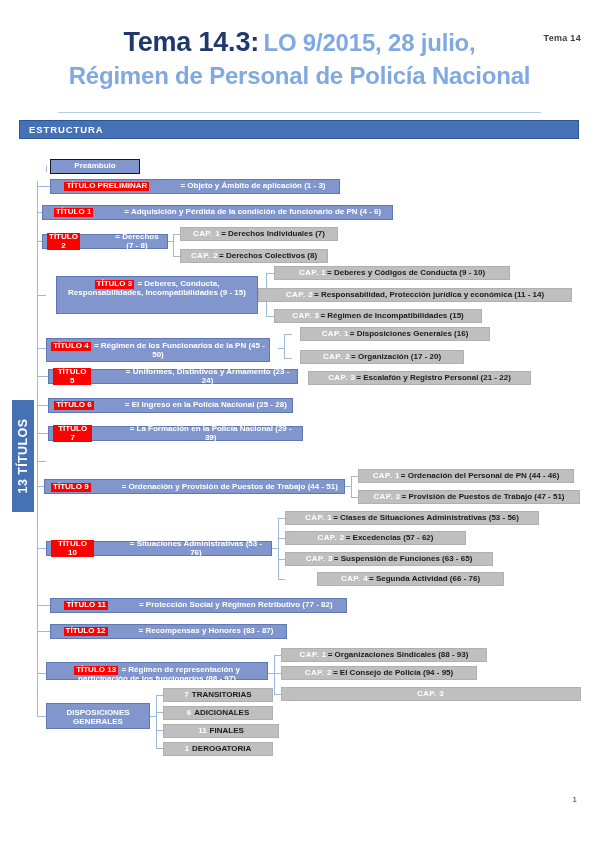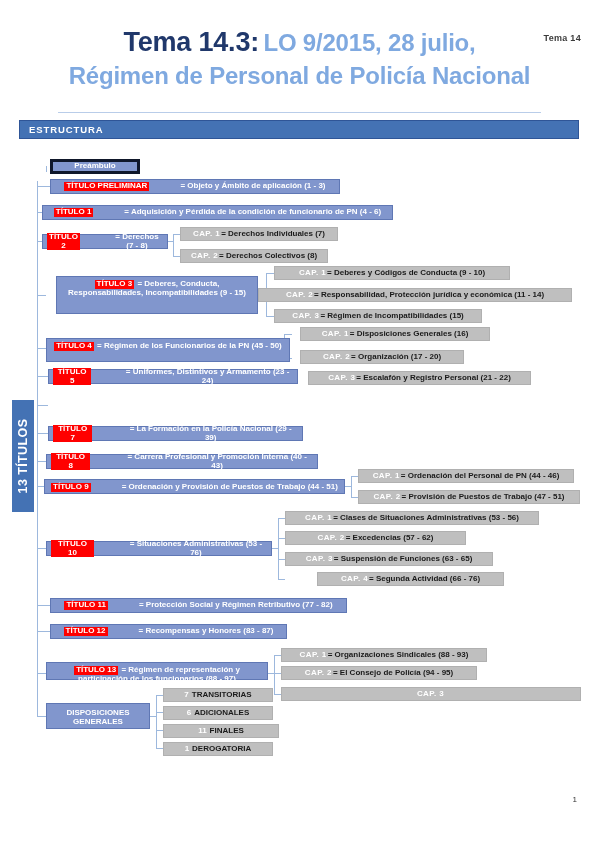--- a/index.html
+++ b/index.html
@@ -68,21 +68,21 @@
   }
   .bx-blue{
     background:#8196cd;border:1px solid #5f77b4;
     color:#ffffff;font-size:8px;font-weight:bold;gap:30px;
   }
   .bx-grey{
     background:#bfbfbf;border:1px solid #b0b0b0;
     color:#1a1a1a;font-size:8px;font-weight:bold;
   }
   .bx-blue-plain{
-    background:#8196cd;border:3px solid #0f172a;
+    background:#8196cd;border:1px solid #0f172a;
     color:#ffffff;font-size:8px;font-weight:bold;
   }
   .tag{
     background:#ff0000;color:#ffffff;
     padding:0 2px;margin-right:1px;
     font-weight:bold;font-size:8px;
     display:inline-block;
   }
   .cap{
     color:#ffffff;font-weight:bold;letter-spacing:.4px;
@@ -222,21 +222,21 @@
   </div>
   <div class="box bx-grey" style="left:258px;top:288px;width:314px;height:14px;">
     <span class="cap" style="color:#ffffff">CAP. 2</span>
     <span>= Responsabilidad, Protección jurídica y económica (11 - 14)</span>
   </div>
   <div class="box bx-grey" style="left:274px;top:309px;width:208px;height:14px;">
     <span class="cap" style="color:#ffffff">CAP. 3</span>
     <span>= Régimen de Incompatibilidades (15)</span>
   </div>
 
-  <div class="box bx-blue" style="left:46px;top:338px;width:244px;height:24px;display:block;padding-top:3px;">
+  <div class="box bx-blue" style="left:46px;top:338px;width:224px;height:24px;display:block;padding-top:3px;">
     <span class="tag">TÍTULO 4</span>
     <span>= Régimen de los Funcionarios de la PN (45 - 50)</span>
   </div>
   <div class="box bx-grey" style="left:300px;top:327px;width:190px;height:14px;">
     <span class="cap" style="color:#ffffff">CAP. 1</span>
     <span>= Disposiciones Generales (16)</span>
   </div>
   <div class="box bx-grey" style="left:300px;top:350px;width:164px;height:14px;">
     <span class="cap" style="color:#ffffff">CAP. 2</span>
     <span>= Organización (17 - 20)</span>
@@ -244,30 +244,30 @@
   <div class="box bx-grey" style="left:308px;top:371px;width:223px;height:14px;">
     <span class="cap" style="color:#ffffff">CAP. 3</span>
     <span>= Escalafón y Registro Personal (21 - 22)</span>
   </div>
 
   <div class="box bx-blue" style="left:48px;top:369px;width:250px;height:15px;">
     <span class="tag">TÍTULO 5</span>
     <span>= Uniformes, Distintivos y Armamento (23 - 24)</span>
   </div>
 
+  <div class="box bx-blue" style="left:48px;top:398px;width:245px;height:15px;">
+    <span class="tag">TÍTULO 6</span>
+    <span>= El Ingreso en la Policía Nacional (25 - 28)</span>
+  </div>
 
   <div class="box bx-blue" style="left:48px;top:426px;width:255px;height:15px;">
     <span class="tag">TÍTULO 7</span>
     <span>= La Formación en la Policía Nacional (29 - 39)</span>
   </div>
 
-  <div class="box bx-blue" style="left:46px;top:454px;width:272px;height:15px;">
-    <span class="tag">TÍTULO 8</span>
-    <span>= Carrera Profesional y Promoción Interna (40 - 43)</span>
-  </div>
 
   <div class="box bx-blue" style="left:44px;top:479px;width:301px;height:15px;align-items:flex-end;">
     <span class="tag">TÍTULO 9</span>
     <span>= Ordenación y Provisión de Puestos de Trabajo (44 - 51)</span>
   </div>
   <div class="box bx-grey" style="left:358px;top:469px;width:216px;height:14px;">
     <span class="cap" style="color:#ffffff">CAP. 1</span>
     <span>= Ordenación del Personal de PN (44 - 46)</span>
   </div>
   <div class="box bx-grey" style="left:358px;top:490px;width:222px;height:14px;">

